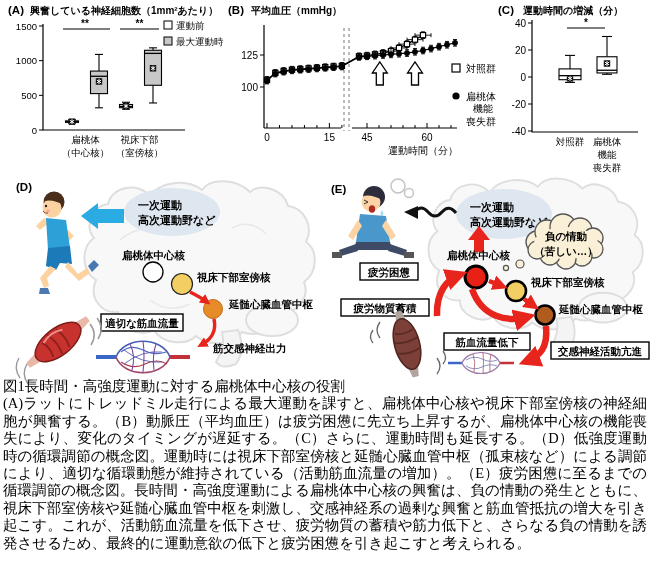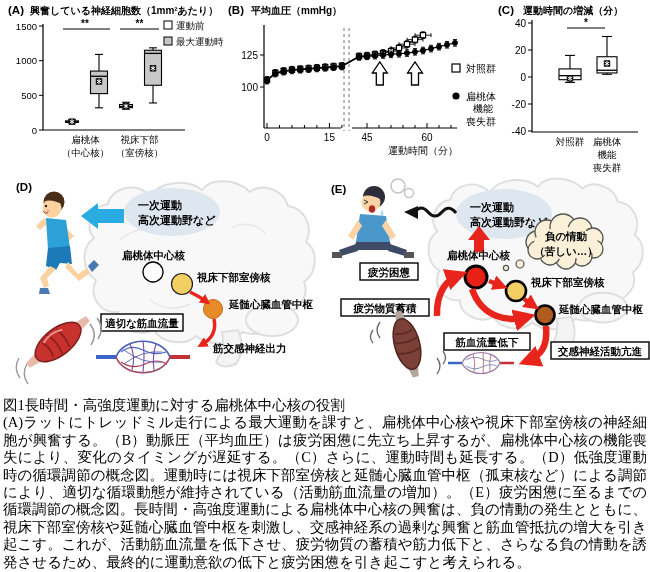--- a/index.html
+++ b/index.html
@@ -1,19 +1,19 @@
 <!DOCTYPE html>
 <html><head>
 <meta charset="utf-8">
 <style>
 html,body{margin:0;padding:0;width:650px;height:572px;background:#fff;overflow:hidden;}
 body{font-family:"Liberation Sans",sans-serif;position:relative;color:#000;}
 #fig{position:absolute;left:0;top:0;}
 svg text{font-family:"Liberation Sans",sans-serif;}
-#caption{position:absolute;left:3px;top:397px;width:644px;font-family:"Liberation Serif","DejaVu Serif",serif;font-size:14.5px;line-height:1.2;}
+#caption{position:absolute;left:3px;top:378px;width:644px;font-family:"Liberation Serif","DejaVu Serif",serif;font-size:14.5px;line-height:1.2;}
 #caption p{margin:0;}
 #caption .b{text-align:justify;font-family:Liberation Serif, serif;}
 </style>
 </head>
 <body>
 
 <svg id="fig" width="650" height="396" viewBox="0 0 650 396">
   <defs>
     <marker id="mr" viewBox="0 0 10 10" refX="6" refY="5" markerWidth="3" markerHeight="3" orient="auto-start-reverse" markerUnits="strokeWidth">
         <path d="M0,0 L10,5 L0,10 z" fill="#e8251d"></path>

